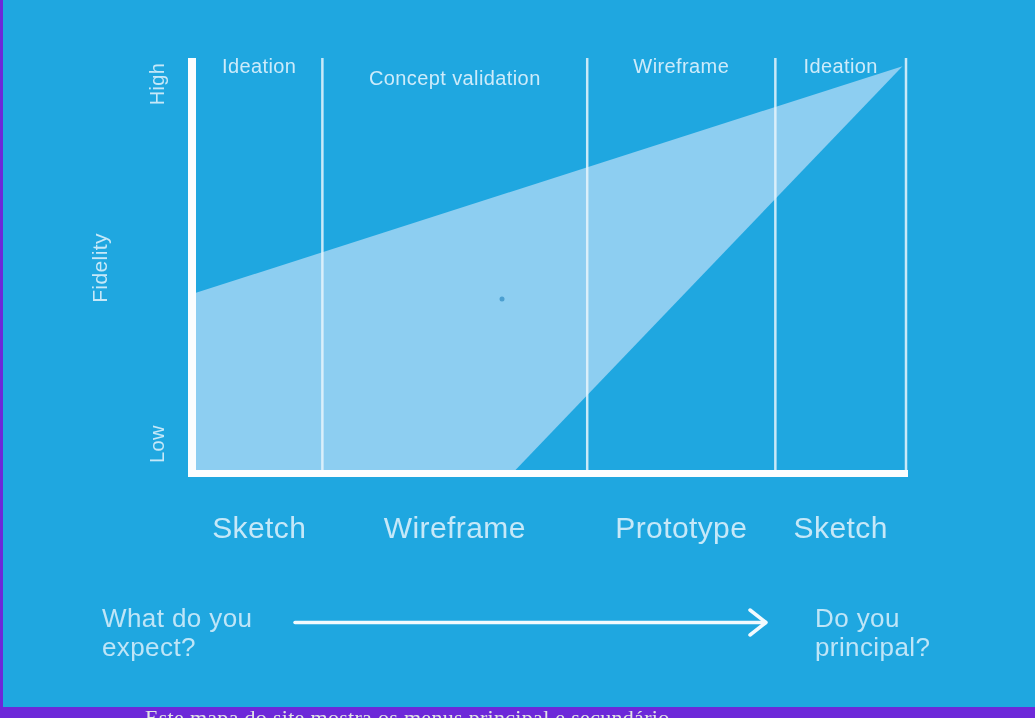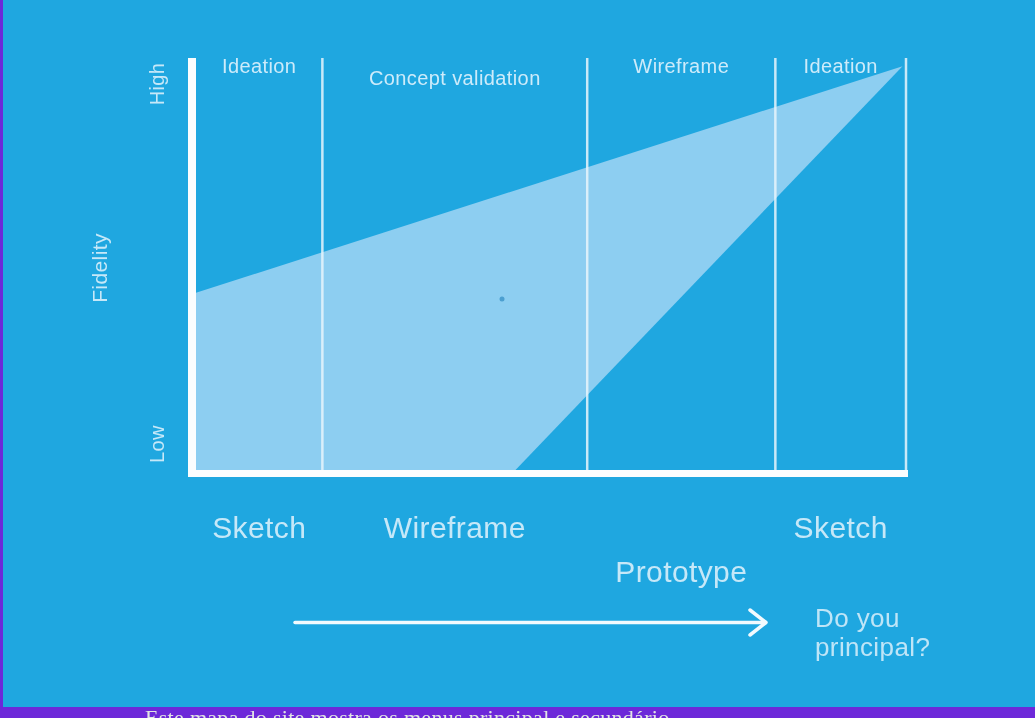--- a/index.html
+++ b/index.html
@@ -84,27 +84,29 @@
   <div class="labels-layer">
     <div id="top-labels">
         <div class="phase-label" style="left: 259.19px;">Ideation</div>
         <div class="phase-label" style="left: 454.795px; margin-top: 12px;">Concept validation</div>
         <div class="phase-label" style="left: 681.285px;">Wireframe</div>
         <div class="phase-label" style="left: 840.68px;">Ideation</div>
       </div>
     <div id="bottom-labels">
         <div class="deliverable-label" style="left: 259.19px;">Sketch</div>
         <div class="deliverable-label" style="left: 454.795px;">Wireframe</div>
-        <div class="deliverable-label" style="left: 681.285px; margin-top: 44px;">Prototype</div>
+        <div class="deliverable-label" style="left: 681.285px;">Prototype</div>
         <div class="deliverable-label" style="left: 840.68px;">Sketch</div>
       </div>
 
     <div class="rot-label rot-high">High</div>
     <div class="rot-label rot-fidelity">Fidelity</div>
     <div class="rot-label rot-low">Low</div>
 
+    <div class="annotation annotation-left">What do you
+expect?</div>
     <div class="annotation annotation-right">Do you
 principal?</div>
   </div>
 
   <div class="caption">Este mapa do site mostra os menus principal e secundário.</div>
 
 </div>
 
 </body></html>

